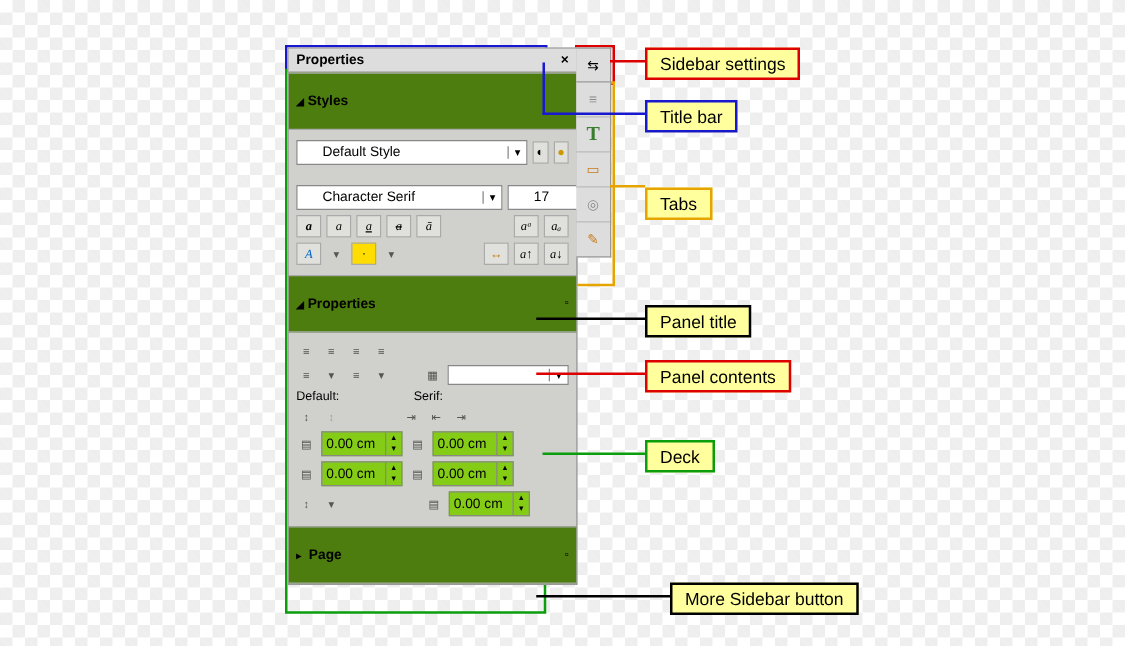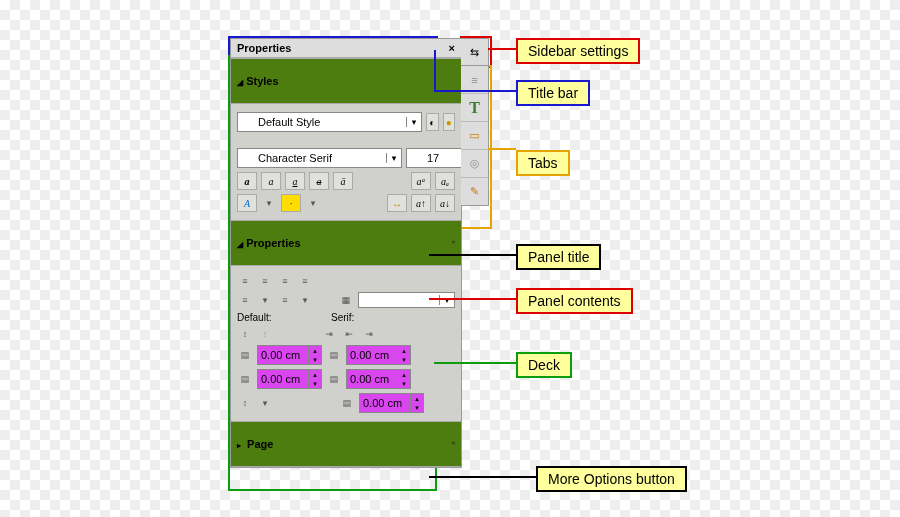--- a/index.html
+++ b/index.html
@@ -17,21 +17,21 @@
 .section-body{padding:4px 6px}
 .combo{display:inline-flex;align-items:center;background:#fff;border:1px solid #888;height:18px}
 .combo .txt{padding:0 20px;min-width:100px}
 .combo .arrow-btn{width:14px;text-align:center;border-left:1px solid #888;font-size:9px}
 .combo.small .txt{min-width:20px}
 .row{display:flex;gap:4px;margin:4px 0;align-items:center}
 .iconbtn{width:18px;height:16px;border:1px solid #aaa;background:#e0e0dc;
   display:inline-flex;align-items:center;justify-content:center;font-size:10px;font-style:italic;font-family:serif}
 .toolbtn{width:16px;height:14px;font-size:9px;color:#555;
   display:inline-flex;align-items:center;justify-content:center}
-.spin{display:inline-flex;align-items:center;background:#d946ef;border:1px solid #888;height:18px}
+.spin{display:inline-flex;align-items:center;background:#84cc16;border:1px solid #888;height:18px}
 .spin .txt{padding:0 3px;min-width:44px}
 .spin .arrows{width:12px;display:flex;flex-direction:column;border-left:1px solid #888}
 .spin .arrows span{height:9px;font-size:7px;text-align:center;line-height:9px}
 .label{font-size:10px}
 .tabcol{position:absolute;left:461px;top:38px;width:27px;display:flex;flex-direction:column;
   background:#ddd;border:1px solid #999;border-left:none}
 .tabitem{width:27px;height:27px;display:flex;align-items:center;justify-content:center;
   border-bottom:1px solid #bbb}
 .callout{position:absolute;background:#ffff9e;border:2px solid;padding:3px 10px;
   font-size:14px;white-space:nowrap}
@@ -230,15 +230,15 @@
 <div class="line" style="left:429px;top:298px;width:87px;background:#d00"></div>
 <div class="line" style="left:434px;top:362px;width:82px;background:#0b9d0b"></div>
 <div class="line" style="left:429px;top:476px;width:107px;background:#000"></div>
 
 <div class="callout" style="left:516px;top:38px;border-color:#d00">Sidebar settings</div>
 <div class="callout" style="left:516px;top:80px;border-color:#1818cf">Title bar</div>
 <div class="callout" style="left:516px;top:150px;border-color:#e6a400">Tabs</div>
 <div class="callout" style="left:516px;top:288px;border-color:#d00">Panel contents</div>
 <div class="callout" style="left:516px;top:244px;border-color:#000">Panel title</div>
 <div class="callout" style="left:516px;top:352px;border-color:#0b9d0b">Deck</div>
-<div class="callout" style="left:536px;top:466px;border-color:#000">More Options button</div>
+<div class="callout" style="left:536px;top:466px;border-color:#000">More Sidebar button</div>
 
 </div>
 
 </body></html>

